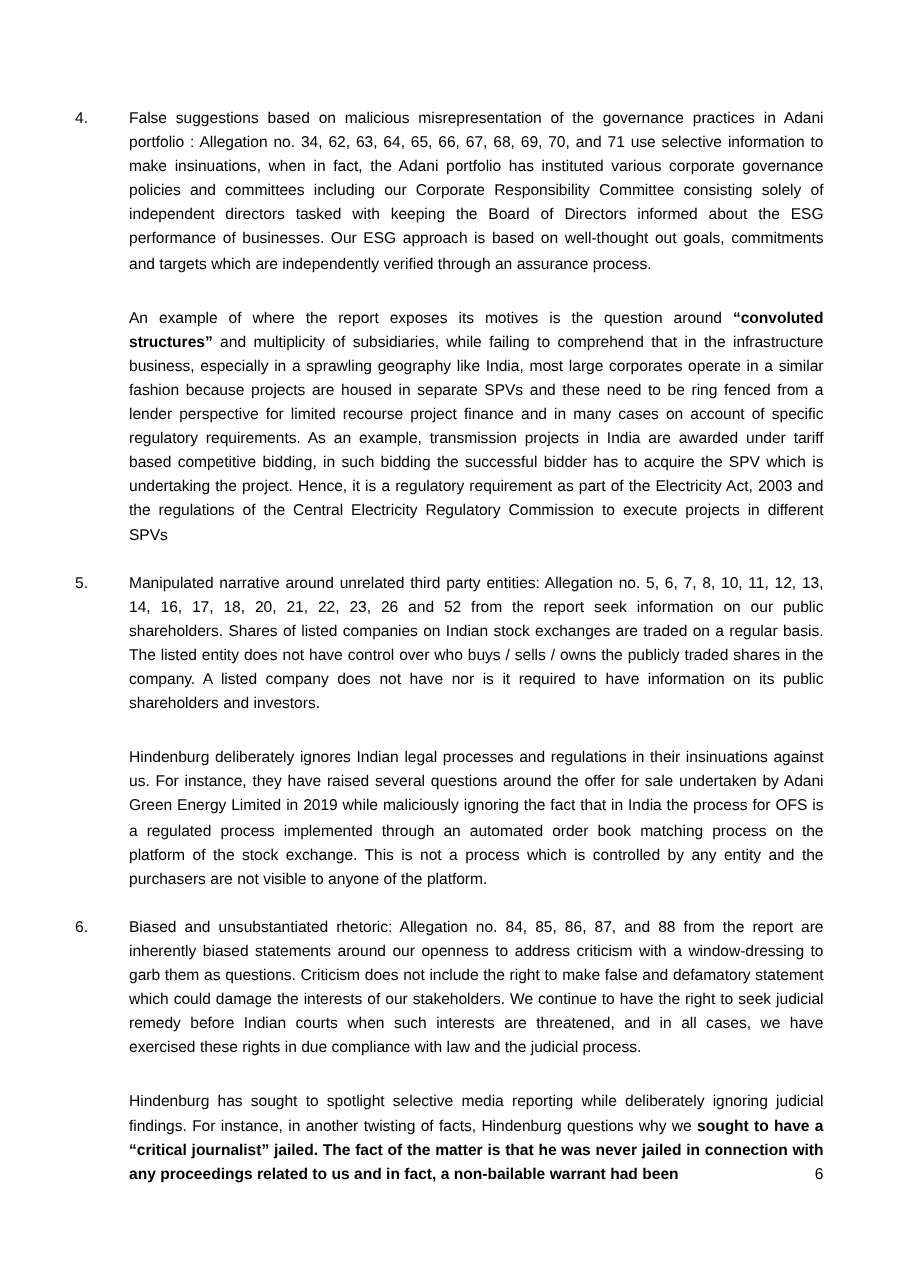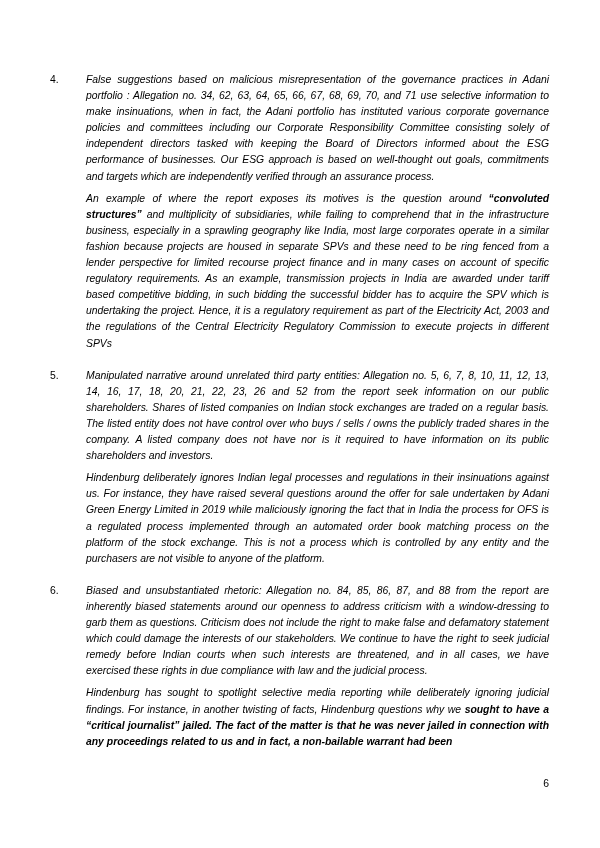--- a/index.html
+++ b/index.html
@@ -30,33 +30,32 @@
   .item-number {
     width: 36px;
     flex: 0 0 36px;
     font-size: 10.4px;
     line-height: 16.1px;
     letter-spacing: -0.02px;
   }
   .item-body {
     flex: 1 1 auto;
     min-width: 0;
-    font-style: italic;
   }
   .para {
     font-size: 10.4px;
     line-height: 16.1px;
     text-align: justify;
     text-justify: inter-word;
     margin: 0;
     letter-spacing: -0.02px;
     word-spacing: 0.1px;
   }
   .para + .para {
-    margin-top: 6px;
+    margin-top: 20px;
   }
   .item + .item {
     margin-top: 16.1px;
   }
   .bold {
     font-weight: bold;
   }
   .heavy {
     font-weight: bold;
   }

